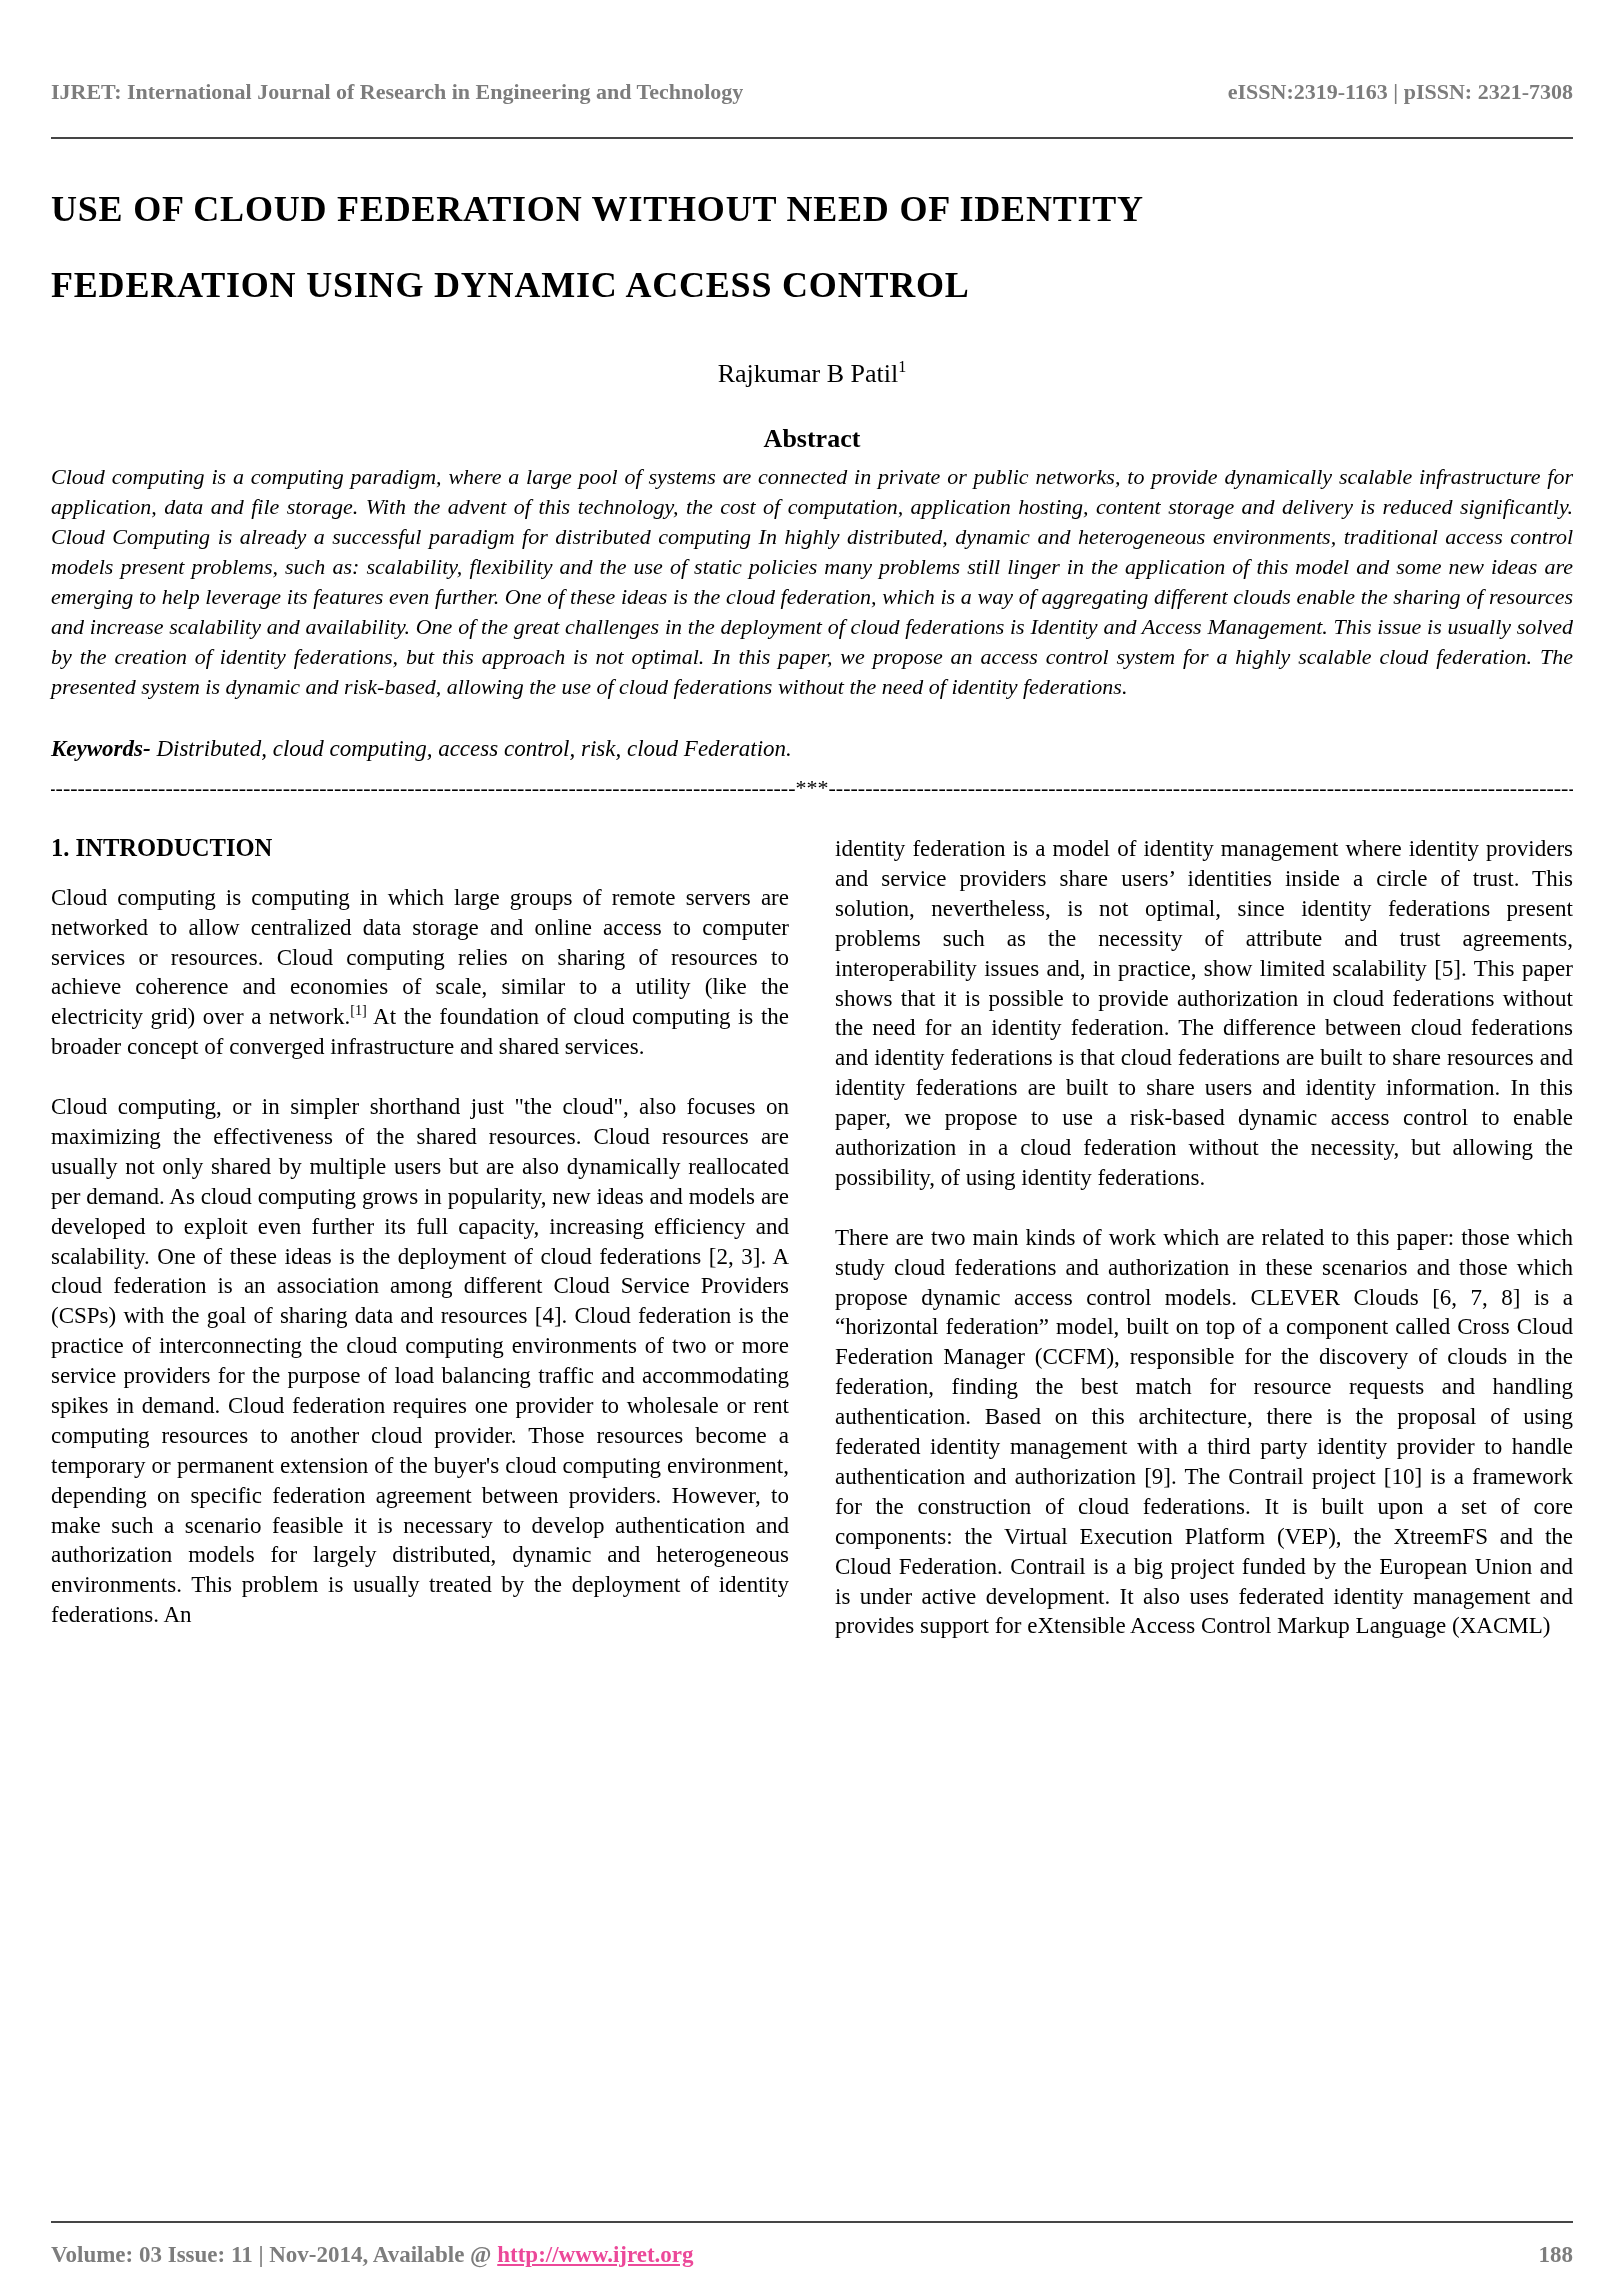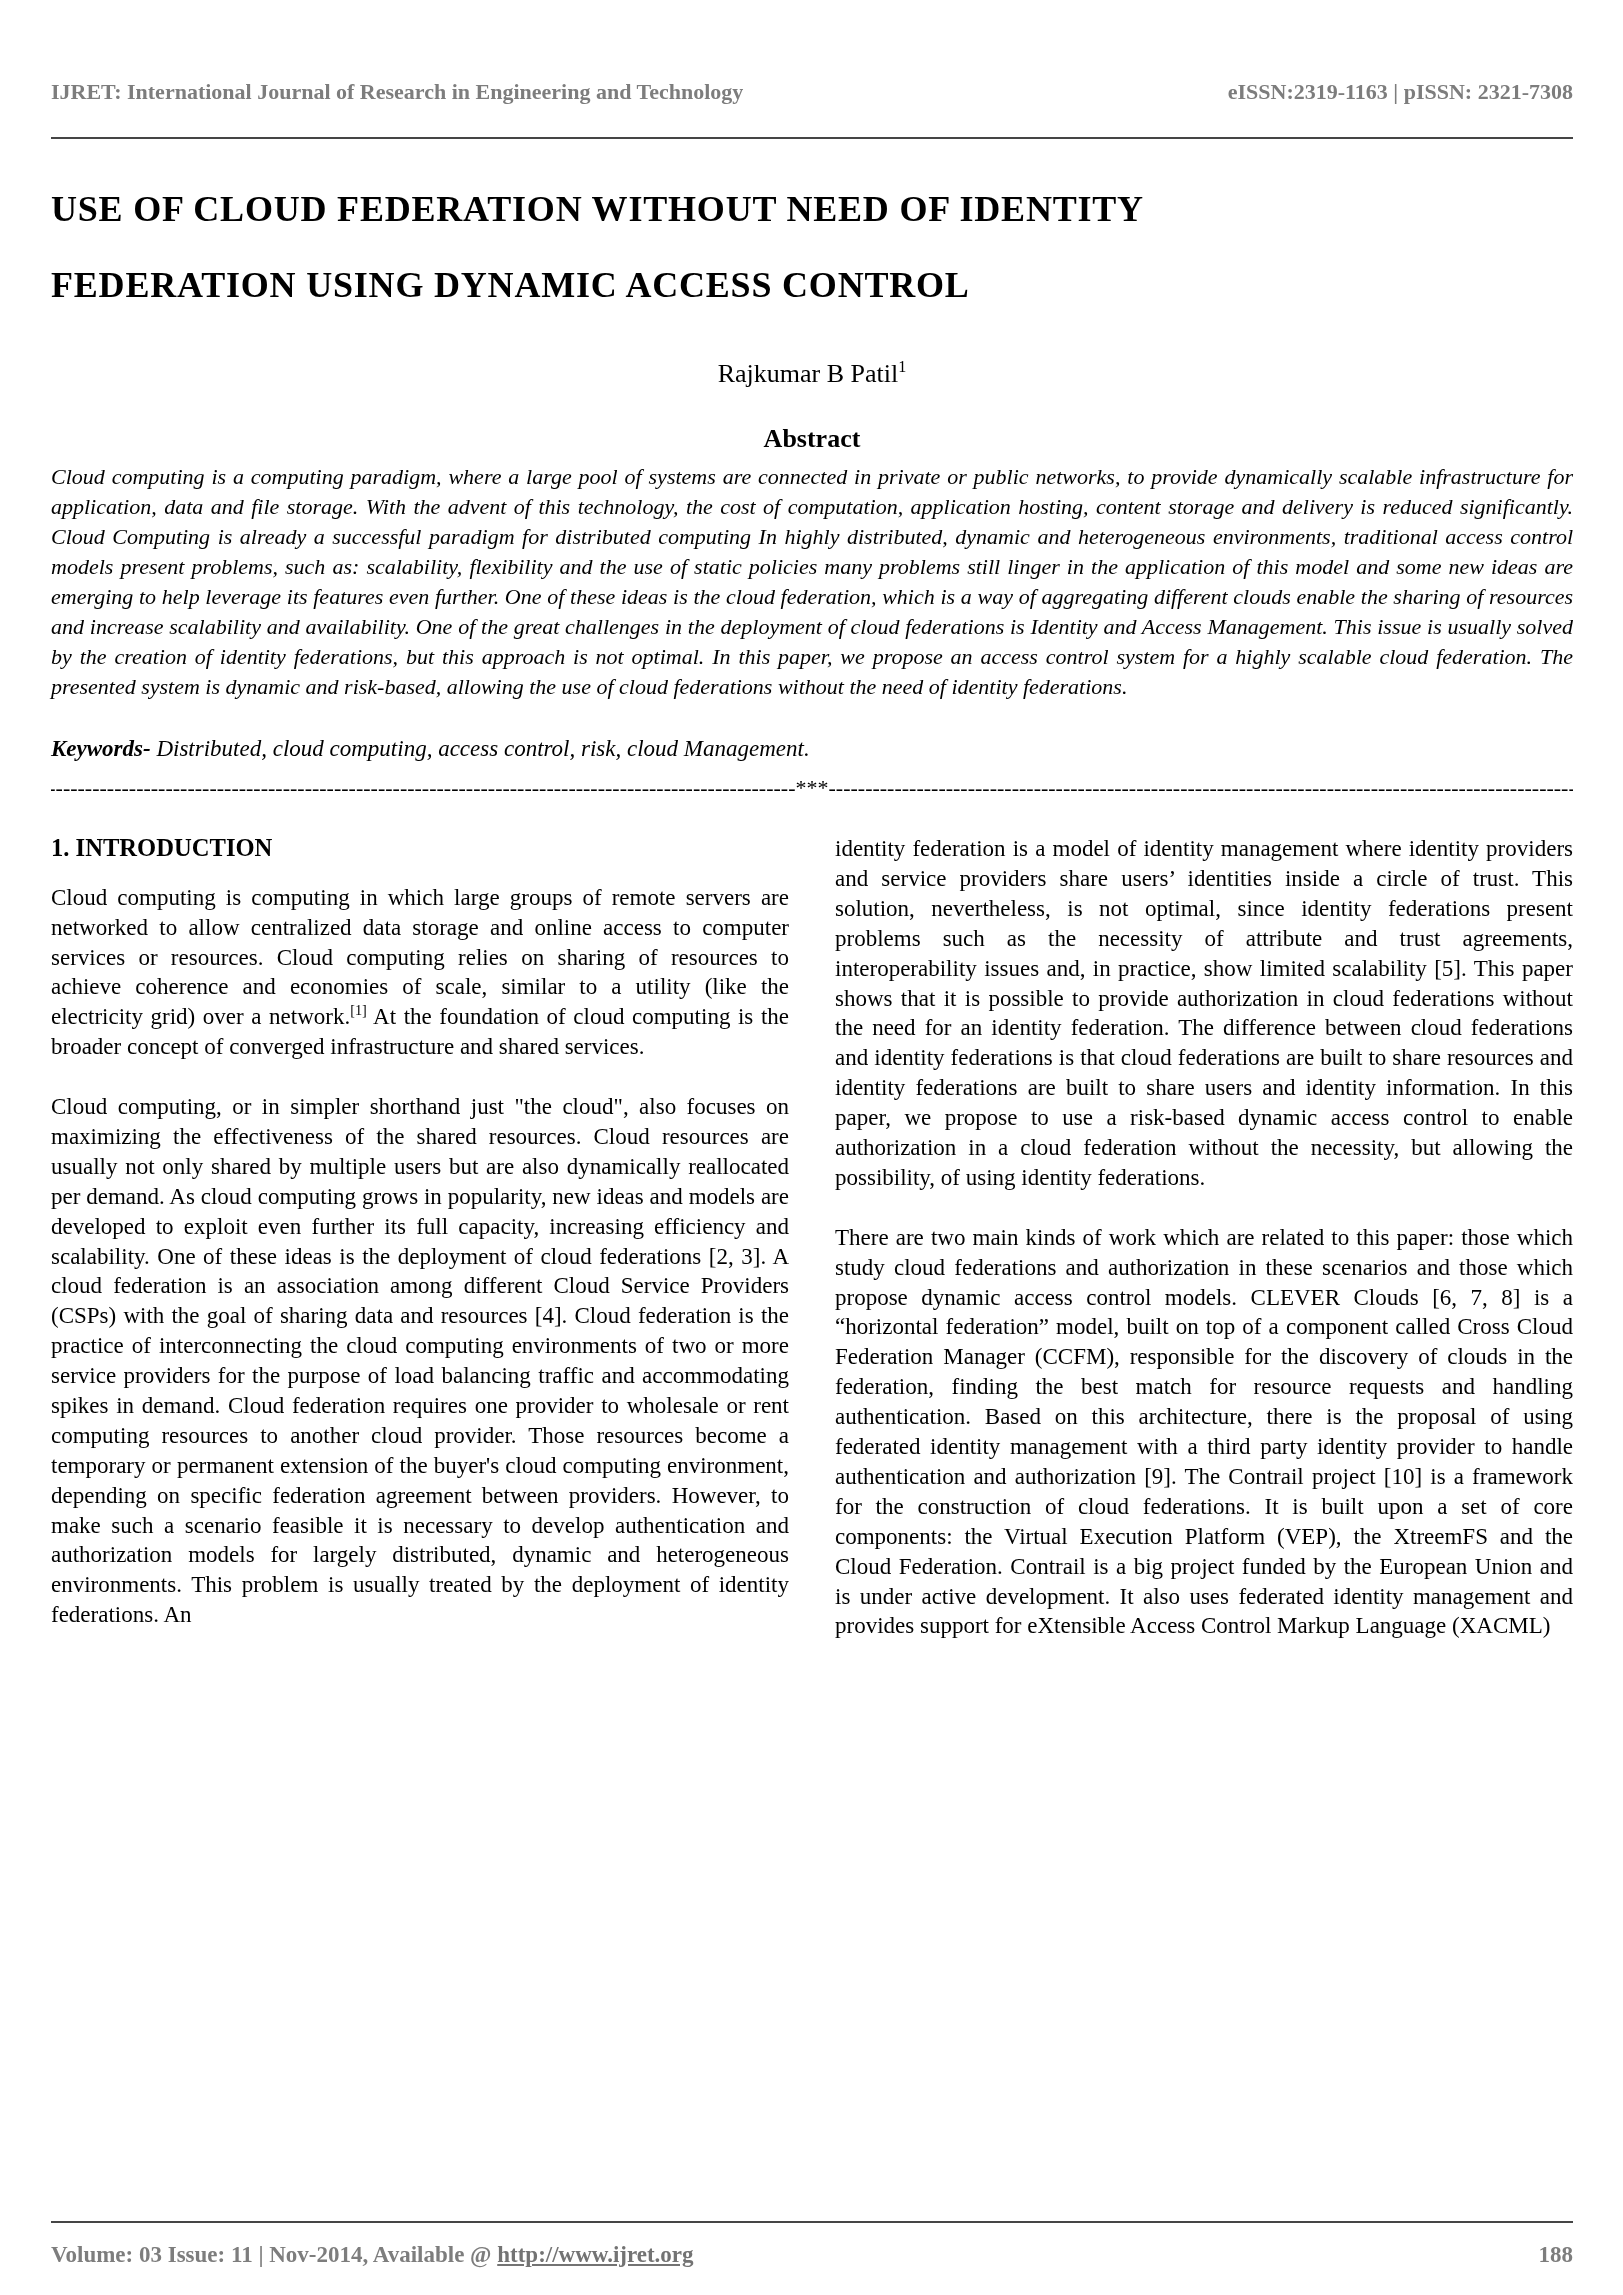--- a/index.html
+++ b/index.html
@@ -47,21 +47,21 @@
     font-size:23px; line-height:1.3; text-align:justify;
     margin-bottom:30px;
   }
   sup { font-size:0.62em; line-height:0; vertical-align:super; }
   .page-footer {
     position:absolute; left:51px; right:51px; bottom:27px;
     border-top:2.4px solid #454545; padding-top:19px;
     display:flex; justify-content:space-between; align-items:baseline;
     font-weight:bold; color:#7d7d7d; font-size:23px;
   }
-  .footer-link { color:#737373; }
+  .footer-link { color:#ec4899; }
 </style>
 </head>
 <body>
 
 <div class="page">
 
   <header class="page-header">
     <span>IJRET: International Journal of Research in Engineering and Technology</span>
     <span>eISSN:2319-1163 | pISSN: 2321-7308</span>
   </header>
@@ -74,21 +74,21 @@
       <span class="title-line">FEDERATION USING DYNAMIC ACCESS CONTROL</span>
     </h1>
 
     <div class="author"><span>Rajkumar B Patil</span><sup>1</sup></div>
 
 
     <h2 class="abstract-heading">Abstract</h2>
 
     <p class="abstract-text">Cloud computing is a computing paradigm, where a large pool of systems are connected in private or public networks, to provide dynamically scalable infrastructure for application, data and file storage. With the advent of this technology, the cost of computation, application hosting, content storage and delivery is reduced significantly. Cloud Computing is already a successful paradigm for distributed computing In highly distributed, dynamic and heterogeneous environments, traditional access control models present problems, such as: scalability, flexibility and the use of static policies many problems still linger in the application of this model and some new ideas are emerging to help leverage its features even further. One of these ideas is the cloud federation, which is a way of aggregating different clouds enable the sharing of resources and increase scalability and availability. One of the great challenges in the deployment of cloud federations is Identity and Access Management. This issue is usually solved by the creation of identity federations, but this approach is not optimal. In this paper, we propose an access control system for a highly scalable cloud federation. The presented system is dynamic and risk-based, allowing the use of cloud federations without the need of identity federations.</p>
 
-    <p class="keywords"><span class="kw-label">Keywords-</span><span> Distributed, cloud computing, access control, risk, cloud Management.</span></p>
+    <p class="keywords"><span class="kw-label">Keywords-</span><span> Distributed, cloud computing, access control, risk, cloud Federation.</span></p>
 
     <div class="separator">
         <span>---------------------------------------------------------------------------------------------------------***---------------------------------------------------------------------------------------------------------</span>
       </div>
 
     <div class="columns">
 
       <div class="col">
         <h3 class="section-heading">1. INTRODUCTION</h3>
         <p class="body-para"><span>Cloud computing is computing in which large groups of remote servers are networked to allow centralized data storage and online access to computer services or resources. Cloud computing relies on sharing of resources to achieve coherence and economies of scale, similar to a utility (like the electricity grid) over a network.</span><sup>[1]</sup><span> At the foundation of cloud computing is the broader concept of converged infrastructure and shared services.</span></p>

